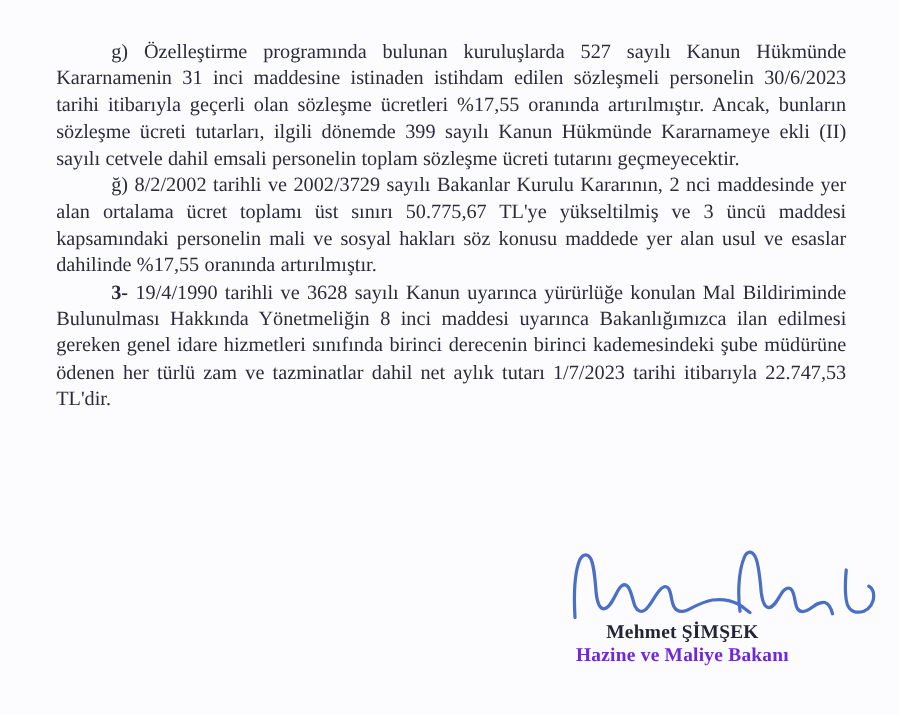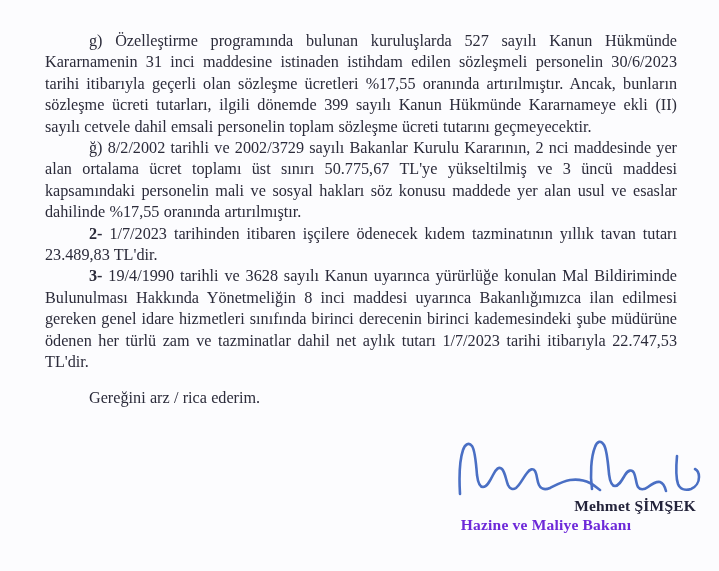--- a/index.html
+++ b/index.html
@@ -53,21 +53,21 @@
     top: 437px;
     width: 262px;
     height: 62px;
     pointer-events: none;
   }
   .sig-name {
     position: absolute;
     left: 396px;
     top: 496px;
     width: 300px;
-    text-align: right;
+    text-align: center;
     font-size: 15.5px;
     font-weight: bold;
     line-height: 19.5px;
     letter-spacing: 0.2px;
     color: #23233a;
   }
   .sig-title {
     position: absolute;
     left: 396px;
     top: 515px;
@@ -84,26 +84,24 @@
 <body>
 
 <div class="page">
 
   <div class="body-text">
 
     <p class="para">g) Özelleştirme programında bulunan kuruluşlarda 527 sayılı Kanun Hükmünde Kararnamenin 31 inci maddesine istinaden istihdam edilen sözleşmeli personelin 30/6/2023 tarihi itibarıyla geçerli olan sözleşme ücretleri %17,55 oranında artırılmıştır. Ancak, bunların sözleşme ücreti tutarları, ilgili dönemde 399 sayılı Kanun Hükmünde Kararnameye ekli (II) sayılı cetvele dahil emsali personelin toplam sözleşme ücreti tutarını geçmeyecektir.</p>
 
     <p class="para">ğ) 8/2/2002 tarihli ve 2002/3729 sayılı Bakanlar Kurulu Kararının, 2 nci maddesinde yer alan ortalama ücret toplamı üst sınırı 50.775,67 TL'ye yükseltilmiş ve 3 üncü maddesi kapsamındaki personelin mali ve sosyal hakları söz konusu maddede yer alan usul ve esaslar dahilinde %17,55 oranında artırılmıştır.</p>
 
-    <p class="para"><b class="marker">2-</b><span> 1/7/2023 tarihinden itibaren işçilere ödenecek kıdem tazminatının yıllık tavan tutarı 23.489,83 TL'dir.</span></p>
 
     <p class="para"><b class="marker">3-</b><span> 19/4/1990 tarihli ve 3628 sayılı Kanun uyarınca yürürlüğe konulan Mal Bildiriminde Bulunulması Hakkında Yönetmeliğin 8 inci maddesi uyarınca Bakanlığımızca ilan edilmesi gereken genel idare hizmetleri sınıfında birinci derecenin birinci kademesindeki şube müdürüne ödenen her türlü zam ve tazminatlar dahil net aylık tutarı 1/7/2023 tarihi itibarıyla 22.747,53 TL'dir.</span></p>
 
 
-    <p class="para gap-before">Gereğini arz / rica ederim.</p>
 
   </div>
 
   <div class="signature-ink">
     <svg width="262" height="62" viewBox="0 0 262 62" fill="none" xmlns="http://www.w3.org/2000/svg" aria-hidden="true">
       <path d="M16 57 C15 40 16 22 19 13 C21 7 25 5 28 9 C31 13 32 25 33 38
                C34 46 36 50 39 50 C43 50 46 44 49 38 C52 32 55 29 58 32
                C61 35 62 43 64 48 C66 52 69 53 72 51 C76 48 79 41 83 36
                C86 32 89 31 91 34 C93 37 93 44 95 48 C97 52 101 53 106 51
                C112 48 119 44 126 43 C133 42 140 43 146 46 C150 48 153 51 156 53" stroke="#4a6fc4" stroke-width="2.6" stroke-linecap="round" stroke-linejoin="round"></path>

